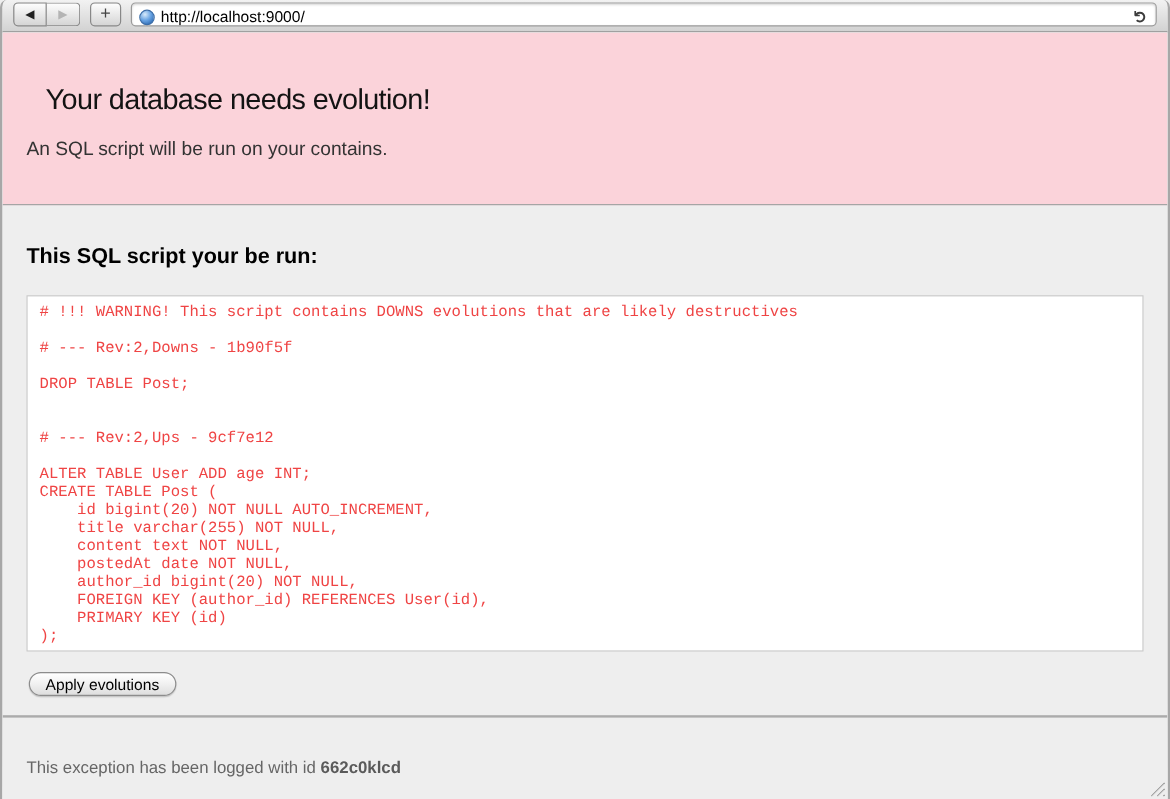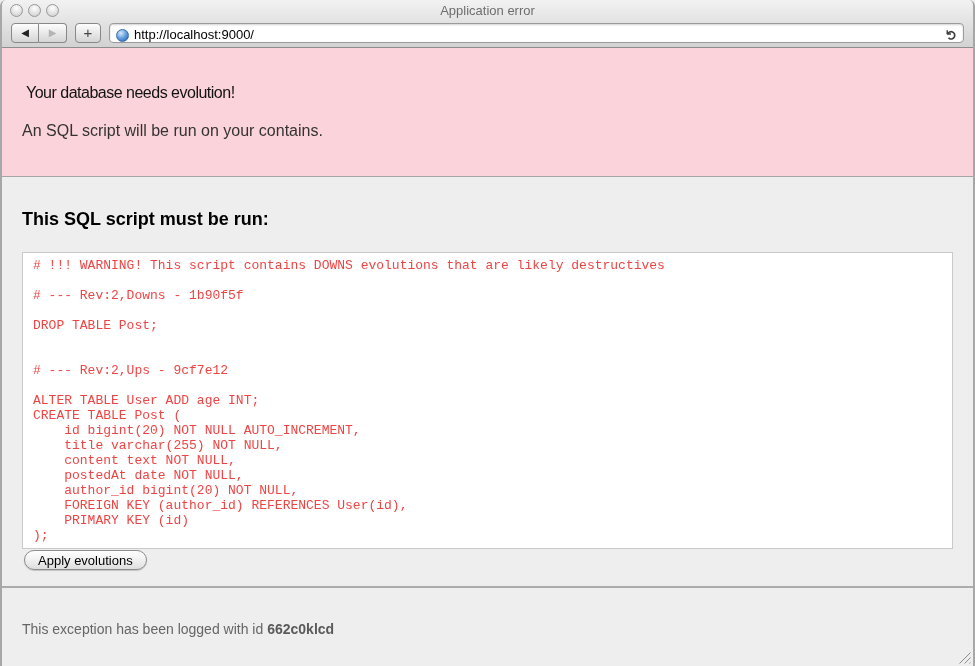--- a/index.html
+++ b/index.html
@@ -78,41 +78,41 @@
   .search-caret { font-size: 6px; color: #555; margin-right: 4px; }
   .search-placeholder { font-size: 13px; color: #9a9a9a; }
   
   .content { flex: 1 1 auto; background: #eeeeee; position: relative; overflow: hidden; }
   .banner {
     background: #fbd3da;
     border-bottom: 1px solid #a5a5a5;
     padding: 26px 20px 36px 20px;
   }
   .banner-heading {
-    margin: 4px; font-size: 16px; line-height: 30px;
+    margin: 16px; font-size: 24px; line-height: 30px;
     font-weight: normal; color: #131313; letter-spacing: -0.5px;
   }
   .banner-subheading {
     margin: 13px 0 0 0; font-size: 16px; line-height: 19px; color: #333;
   }
   .script-heading {
     margin: 32px 20px 0 20px;
     font-size: 18px; line-height: 21px; font-weight: bold; color: #000;
   }
   .code-box {
     margin: 22px 20px 0 20px;
     background: #fff;
     border: 1px solid #c9c9c9;
     padding: 5px 10px;
     font-family: "Liberation Mono", "DejaVu Sans Mono", monospace;
     font-size: 13px; line-height: 15px; color: #ef4444;
     white-space: pre; overflow: hidden;
   }
   .apply-btn {
-    margin: 1px 0 0 22px;
+    margin: 17px 0 0 22px;
     height: 20px; padding: 0 13px;
     border: 1px solid #8c8c8c; border-radius: 10px;
     background: linear-gradient(#ffffff, #f2f2f2 45%, #dedede);
     font-family: "Liberation Sans", sans-serif;
     font-size: 13px; color: #000;
     box-shadow: 0 1px 1px rgba(0,0,0,0.18);
     display: inline-flex; align-items: center;
   }
   .footer-divider {
     margin: 16px 0 0 0; border: none;
@@ -121,28 +121,20 @@
   .footer-text { padding: 16px 20px; font-size: 14px; color: #666; margin-top: 17px; }
   .footer-text b { color: #5a5a5a; }
   .resize-grip { position: absolute; right: 2px; bottom: 2px; }
 </style>
 </head>
 <body>
 
 <div class="window">
 
   <div class="chrome">
-    <div class="titlebar">
-      <div class="lights">
-        <span class="light"></span>
-        <span class="light"></span>
-        <span class="light"></span>
-      </div>
-      <div class="window-title">Application error</div>
-    </div>
 
     <div class="toolbar">
       <div class="nav-group">
         <span class="tb-btn btn-back">
             <span>◀</span>
           </span>
         <span class="tb-btn btn-forward">
             <span>▶</span>
           </span>
       </div>
@@ -159,21 +151,21 @@
     </div>
   </div>
 
   <div class="content">
 
     <div class="banner">
       <h1 class="banner-heading">Your database needs evolution!</h1>
       <p class="banner-subheading">An SQL script will be run on your contains.</p>
     </div>
 
-    <h2 class="script-heading">This SQL script must be run:</h2>
+    <h2 class="script-heading">This SQL script your be run:</h2>
 
     <pre class="code-box"># !!! WARNING! This script contains DOWNS evolutions that are likely destructives
 
 # --- Rev:2,Downs - 1b90f5f
 
 DROP TABLE Post;
 
 
 # --- Rev:2,Ups - 9cf7e12
 

